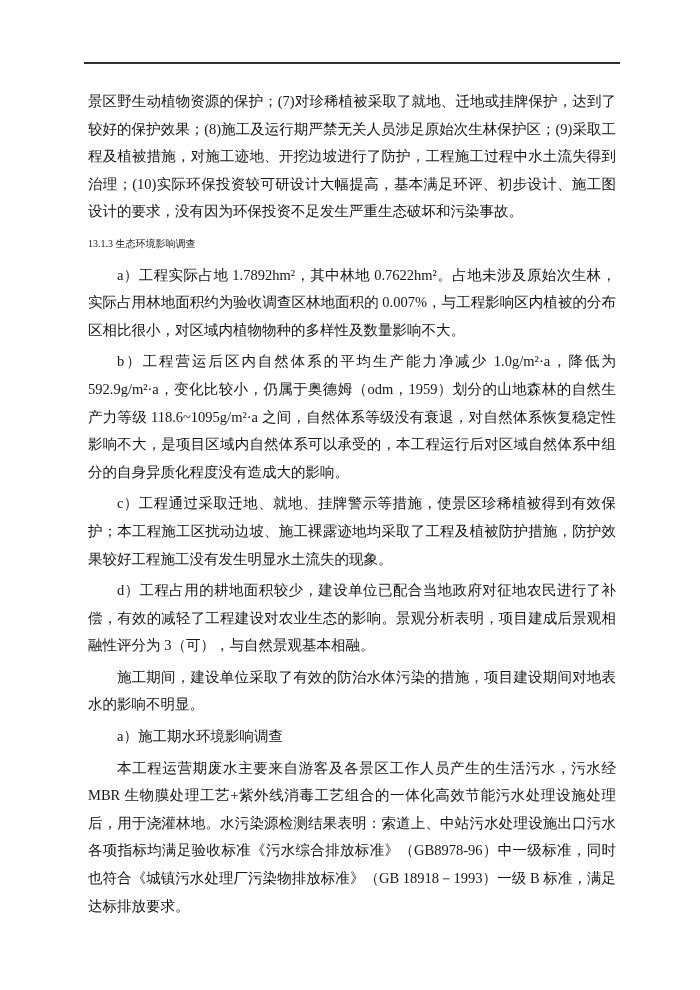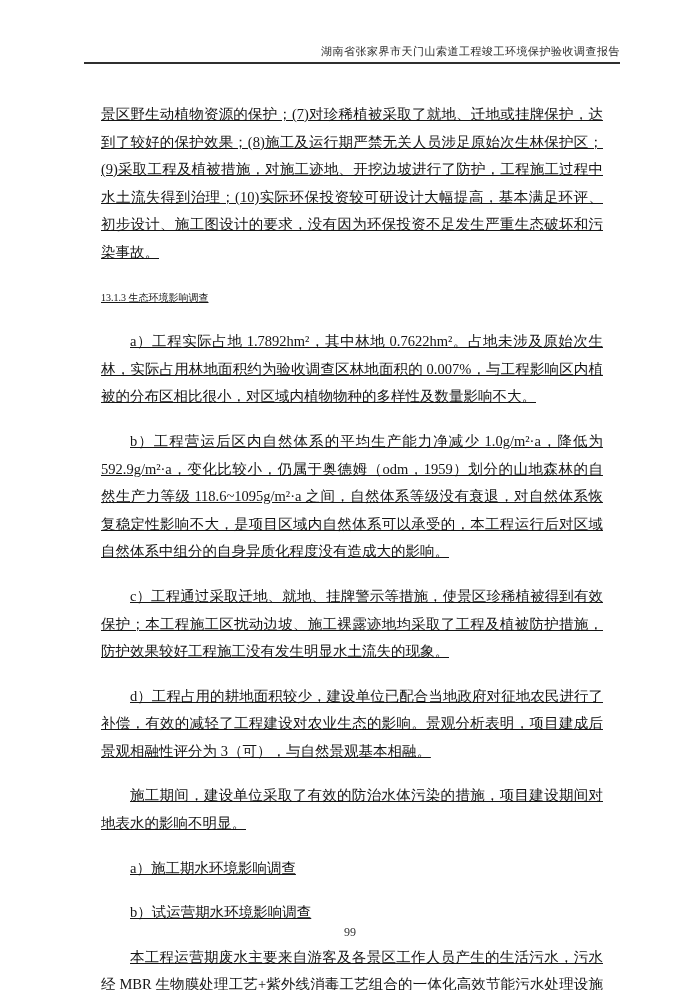--- a/index.html
+++ b/index.html
@@ -38,23 +38,22 @@
     position: absolute;
     top: 84px;
     left: 84px;
     right: 80px;
     font-size: 14.5px;
     line-height: 27.6px;
     text-align: justify;
     color: #151515;
   }
   .content p, .content h3 {
-    margin: 17px;
+    margin: 4px;
     padding: 0;
-    text-decoration: underline;
   }
   .content h3 {
     font-size: 10px;
     font-weight: normal;
   }
   .indent { text-indent: 2em; }
   .footer-pagenum {
     position: absolute;
     bottom: 50px;
     left: 0;
@@ -62,21 +61,20 @@
     text-align: center;
     font-size: 12px;
     color: #333333;
   }
 </style>
 </head>
 <body>
 
 <div class="page">
 
-  <div class="running-header">湖南省张家界市天门山索道工程竣工环境保护验收调查报告</div>
 
   <div class="header-rule"></div>
 
   <div class="content">
 
     <p>景区野生动植物资源的保护；(7)对珍稀植被采取了就地、迁地或挂牌保护，达到了较好的保护效果；(8)施工及运行期严禁无关人员涉足原始次生林保护区；(9)采取工程及植被措施，对施工迹地、开挖边坡进行了防护，工程施工过程中水土流失得到治理；(10)实际环保投资较可研设计大幅提高，基本满足环评、初步设计、施工图设计的要求，没有因为环保投资不足发生严重生态破坏和污染事故。</p>
 
     <h3>13.1.3  生态环境影响调查</h3>
 
     <p class="indent">a）工程实际占地 1.7892hm²，其中林地 0.7622hm²。占地未涉及原始次生林，实际占用林地面积约为验收调查区林地面积的 0.007%，与工程影响区内植被的分布区相比很小，对区域内植物物种的多样性及数量影响不大。</p>
@@ -85,21 +83,19 @@
 
     <p class="indent">c）工程通过采取迁地、就地、挂牌警示等措施，使景区珍稀植被得到有效保护；本工程施工区扰动边坡、施工裸露迹地均采取了工程及植被防护措施，防护效果较好工程施工没有发生明显水土流失的现象。</p>
 
     <p class="indent">d）工程占用的耕地面积较少，建设单位已配合当地政府对征地农民进行了补偿，有效的减轻了工程建设对农业生态的影响。景观分析表明，项目建成后景观相融性评分为 3（可），与自然景观基本相融。</p>
 
 
     <p class="indent">施工期间，建设单位采取了有效的防治水体污染的措施，项目建设期间对地表水的影响不明显。</p>
 
     <p class="indent">a）施工期水环境影响调查</p>
 
-    <p class="indent">b）试运营期水环境影响调查</p>
 
     <p class="indent">本工程运营期废水主要来自游客及各景区工作人员产生的生活污水，污水经 MBR 生物膜处理工艺+紫外线消毒工艺组合的一体化高效节能污水处理设施处理后，用于浇灌林地。水污染源检测结果表明：索道上、中站污水处理设施出口污水各项指标均满足验收标准《污水综合排放标准》（GB8978-96）中一级标准，同时也符合《城镇污水处理厂污染物排放标准》（GB 18918－1993）一级 B 标准，满足达标排放要求。</p>
 
   </div>
 
-  <div class="footer-pagenum">99</div>
 
 </div>
 
 </body></html>

